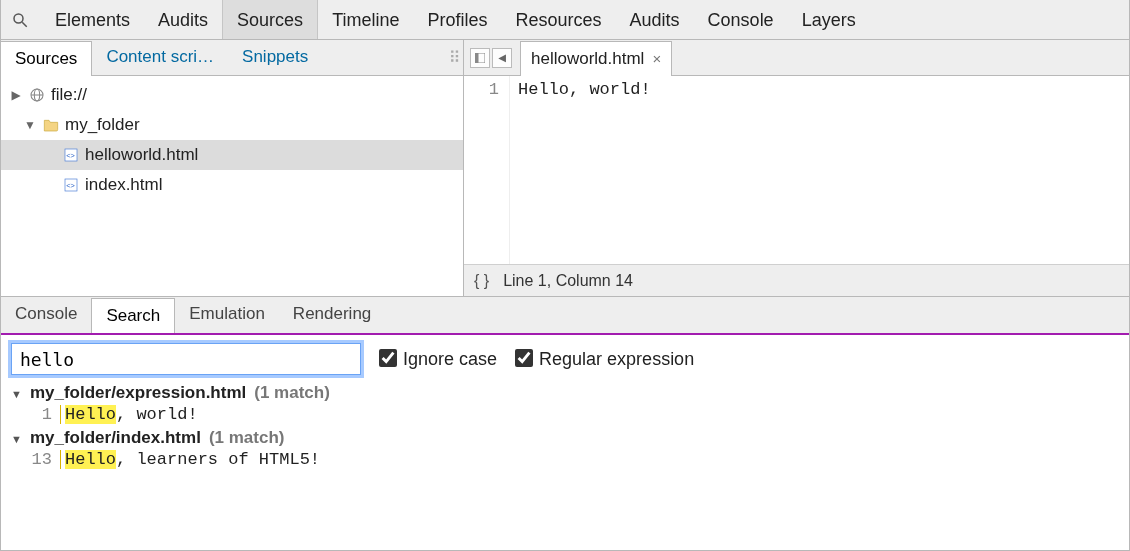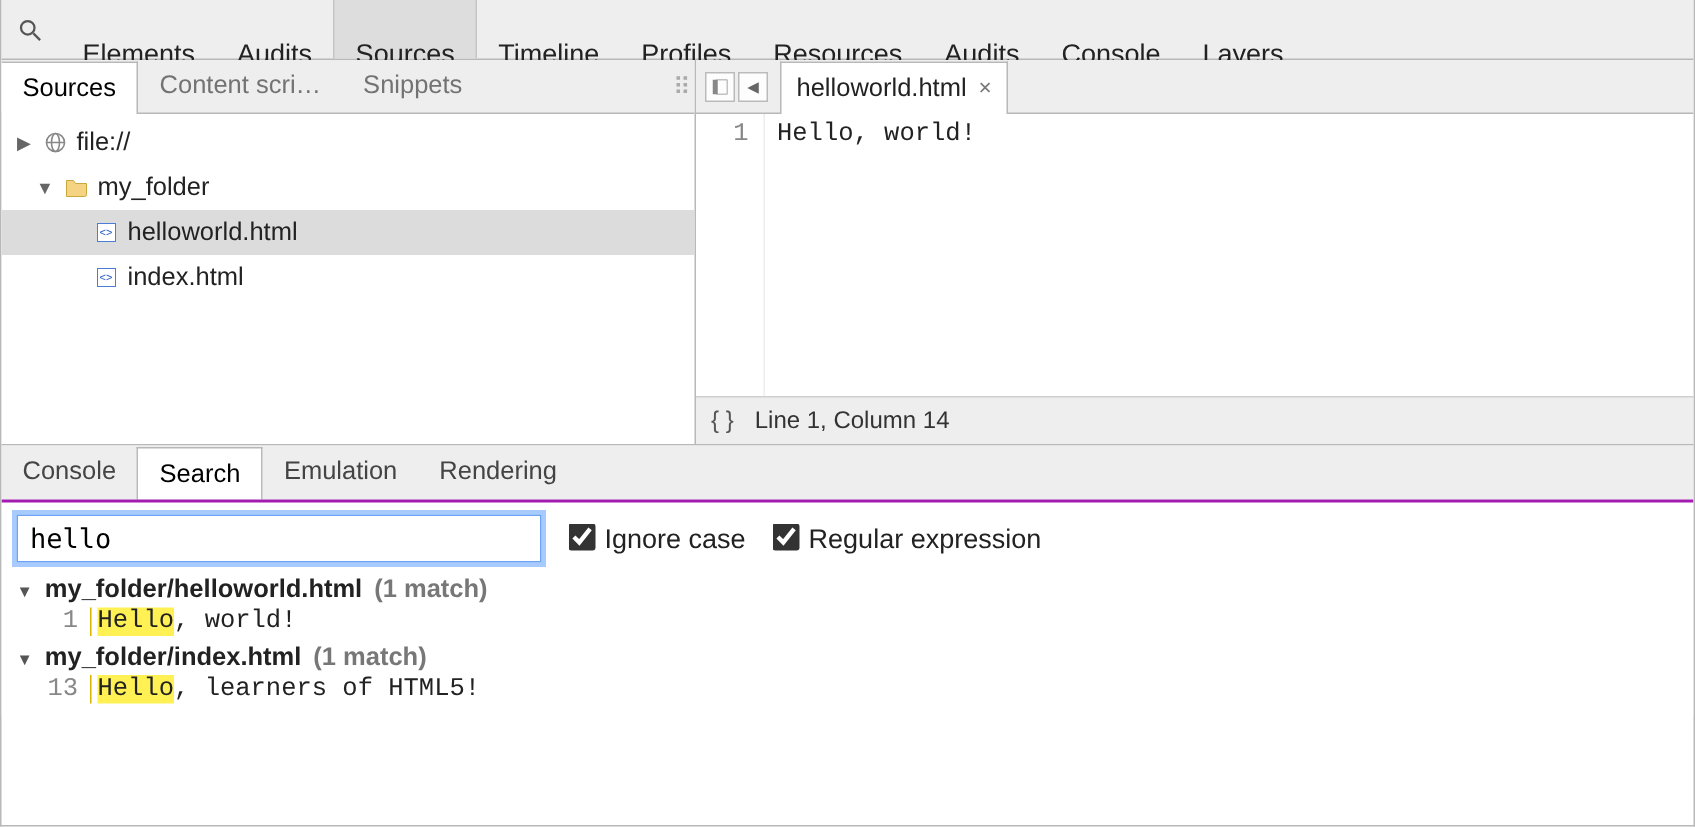--- a/index.html
+++ b/index.html
@@ -23,21 +23,21 @@
     border-bottom: 1px solid #b8b8b8;
     padding: 0 6px;
   }
   .search-glass {
     width: 26px; height: 26px;
     display: flex; align-items: center; justify-content: center;
     margin-right: 8px;
     color: #555;
   }
   .top-tab {
-    padding: 16px 14px;
+    padding: 0 14px;
     height: 100%;
     line-height: 40px;
     font-size: 18px;
     color: #222;
     cursor: default;
     white-space: nowrap;
   }
   .top-tab.active {
     background: #ddd;
     border-left: 1px solid #c5c5c5;
@@ -61,21 +61,21 @@
     height: 36px;
     background: #eee;
     border-bottom: 1px solid #b8b8b8;
     position: relative;
   }
   .sub-tab {
     padding: 0 14px;
     height: 100%;
     line-height: 34px;
     font-size: 17px;
-    color: #737373;
+    color: #0369a1;
     cursor: default;
     white-space: nowrap;
   }
   .sub-tab.active {
     background: #fff;
     border-top: 1px solid #b8b8b8;
     border-right: 1px solid #b8b8b8;
     color: #000;
     margin-bottom: -1px;
   }
@@ -387,21 +387,21 @@
       <label class="cb">
         <input type="checkbox" checked="" style="">
         <span>Regular expression</span>
       </label>
     </div>
 
     <div class="results">
 
       <div class="res-file">
         <span class="arrow">▼</span>
-        <span class="path">my_folder/helloworld.html</span>
+        <span class="path">my_folder/expression.html</span>
         <span class="count">(1 match)</span>
       </div>
       <div class="res-line">
         <span class="num">1</span>
         <span class="text"><span class="hl">Hello</span><span>, world!</span></span>
       </div>
 
       <div class="res-file">
         <span class="arrow">▼</span>
         <span class="path">my_folder/index.html</span>

